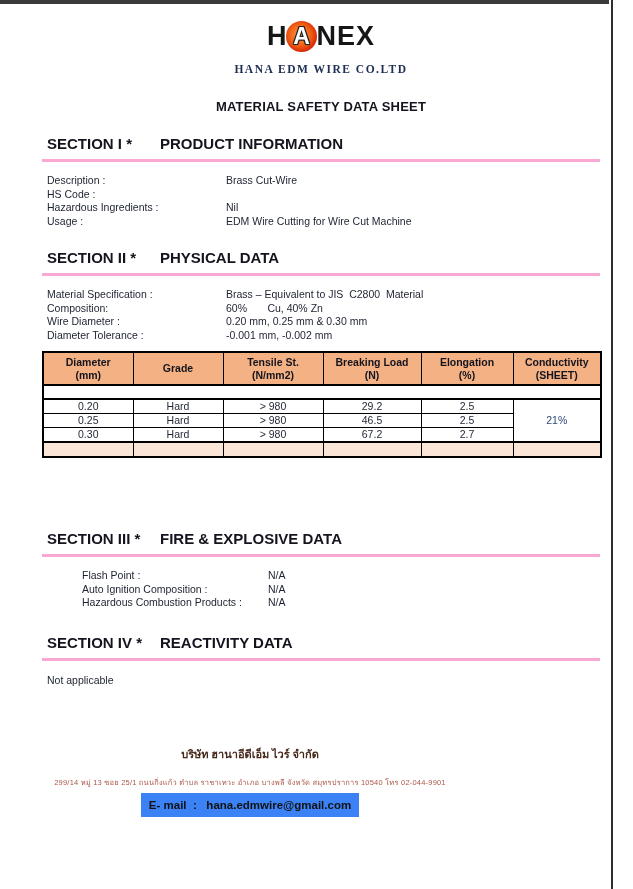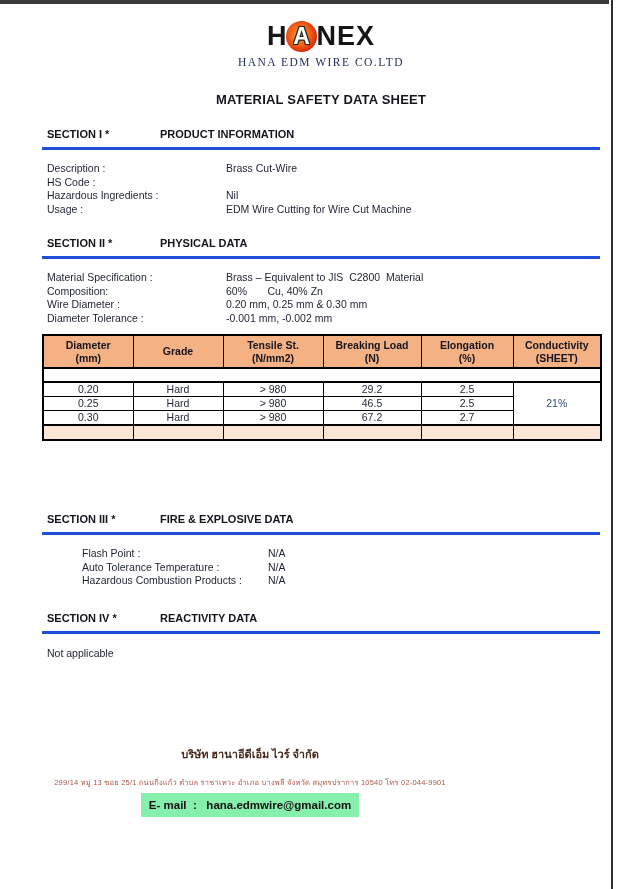--- a/index.html
+++ b/index.html
@@ -19,28 +19,28 @@
   .logo-circle {
     display:inline-block; width:31px; height:31px; border-radius:50%;
     background: radial-gradient(circle at 45% 45%, #ff9a3d 0%, #f05f14 45%, #cf1c06 78%, #a81000 100%);
     vertical-align:-7px; position:relative; margin:0 -1px;
   }
   .logo-a {
     position:absolute; inset:0; line-height:30px; font-size:23px; font-weight:800; color:#ffffff;
     text-shadow:1px 1px 0 #222, -1px -1px 0 #222, 1px -1px 0 #222, -1px 1px 0 #222;
   }
   .company-name {
-    margin-top:4px; font-family:"Liberation Serif", serif; font-weight:400;
+    margin-top:11px; font-family:"Liberation Serif", serif; font-weight:700;
     font-size:11.5px; letter-spacing:1.5px; color:#203055;
   }
   .doc-title { margin-top:24px; text-align:center; font-weight:700; font-size:13px; letter-spacing:0.2px; color:#14141e; }
 
   .section-heading {
-    margin-top:21px; padding:0 0 7px 5px; border-bottom:3px solid #1d4ed8;
-    font-weight:700; font-size:11px; color:#14141e;
+    margin-top:21px; padding:0 0 7px 5px; border-bottom:3px solid #f9a8d4;
+    font-weight:700; font-size:15px; color:#14141e;
   }
   .sec-id { display:inline-block; width:113px; }
 
   .fields { margin-top:12px; padding-left:5px; font-size:10.5px; }
   .field-row { line-height:13.5px; white-space:pre; }
   .field-label { display:inline-block; width:131px; white-space:pre; vertical-align:top; }
   .fields.s3 .field-label { width:138px;padding-left:35px; }
   .field-value { white-space:pre;padding-left:48px; }
   .plain-body { margin-top:13px; padding-left:5px; font-size:10.5px; }
 
@@ -58,21 +58,21 @@
   .cond-cell { vertical-align:middle; color:#2c4a7c; font-weight:400; }
   .empty-last td { height:13px; background:#FBE5D6; border-top:2px solid #000; }
 
   .sec3-gap { margin-top:72px; }
   .sec4-gap { margin-top:24px; }
 
   .footer { position:absolute; left:0; top:745px; width:500px; text-align:center; }
   .footer-company { font-family:"Liberation Serif", serif; font-weight:700; font-size:11px; color:#46281a; }
   .footer-address { margin-top:13px; font-size:7.5px; color:#aa5748; letter-spacing:0.2px; }
   .footer-email { margin-top:11px; font-size:11.5px; font-weight:700; color:#111111; }
-  .email-highlight { background:#86efac; padding:6px 8px; white-space:pre; }
+  .email-highlight { background:#3b82f6; padding:6px 8px; white-space:pre; }
 </style>
 </head>
 <body>
 
 <div class="page">
   <div class="top-bar"></div>
   <div class="right-line"></div>
 
   <div class="content">
 
@@ -175,21 +175,21 @@
           <td></td>
         </tr>
       </tbody>
     </table>
 
     <div class="section-heading sec3-gap">
       <span class="sec-id">SECTION III *</span><span class="sec-title">FIRE &amp; EXPLOSIVE DATA</span>
     </div>
     <div class="fields s3">
       <div class="field-row"><span class="field-label">Flash Point :</span><span class="field-value">N/A</span></div>
-      <div class="field-row"><span class="field-label">Auto Tolerance Temperature :</span><span class="field-value">N/A</span></div>
+      <div class="field-row"><span class="field-label">Auto Ignition Composition :</span><span class="field-value">N/A</span></div>
       <div class="field-row"><span class="field-label">Hazardous Combustion Products :</span><span class="field-value">N/A</span></div>
     </div>
 
     <div class="section-heading sec4-gap">
       <span class="sec-id">SECTION IV *</span><span class="sec-title">REACTIVITY DATA</span>
     </div>
     <div class="plain-body">Not applicable</div>
 
   </div>
 

